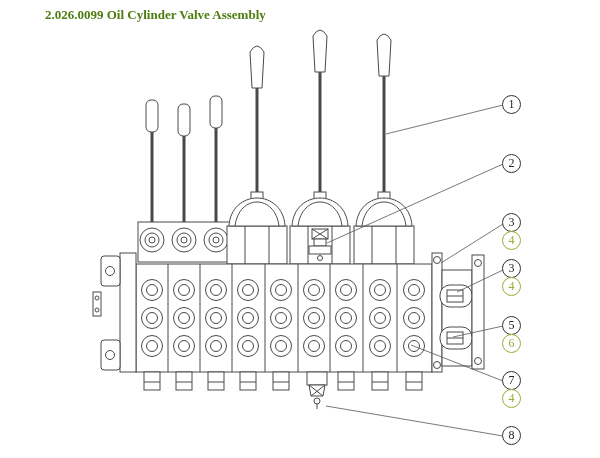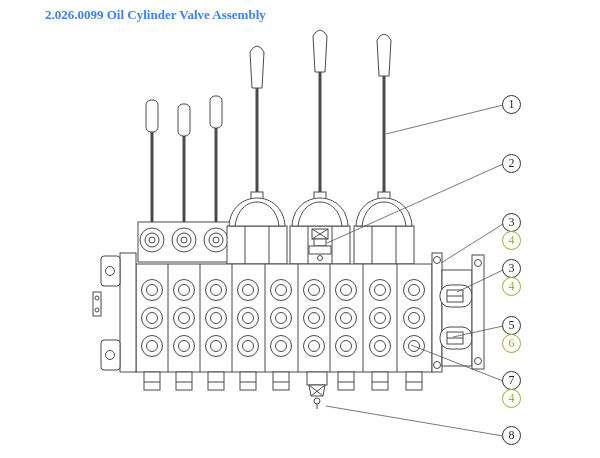--- a/index.html
+++ b/index.html
@@ -1,18 +1,18 @@
 <!DOCTYPE html>
 <html><head>
 <meta charset="utf-8">
 <style>
   html,body{margin:0;padding:0;background:#fff;}
   .page{position:relative;width:600px;height:458px;background:#ffffff;overflow:hidden;
         font-family:"Liberation Serif",serif;}
-  .title{position:absolute;left:45px;top:7px;font-size:13px;font-weight:bold;color:#3b82f6;
+  .title{position:absolute;left:45px;top:7px;font-size:13px;font-weight:bold;color:#4d7c0f;
          font-family:"Liberation Serif",serif;}
   .diagram-svg{position:absolute;left:0;top:0;width:600px;height:458px;}
   .callout{position:absolute;width:19px;height:19px;border-radius:50%;
            border:1.2px solid #333;background:#fff;box-sizing:border-box;
            display:flex;align-items:center;justify-content:center;
            font-size:12px;color:#222;font-family:"Liberation Serif",serif;}
   .callout-green{border-color:#a2a735;color:#a2a735;}
   .callout-black{border-color:#333;color:#222;}
 </style>
 </head>

